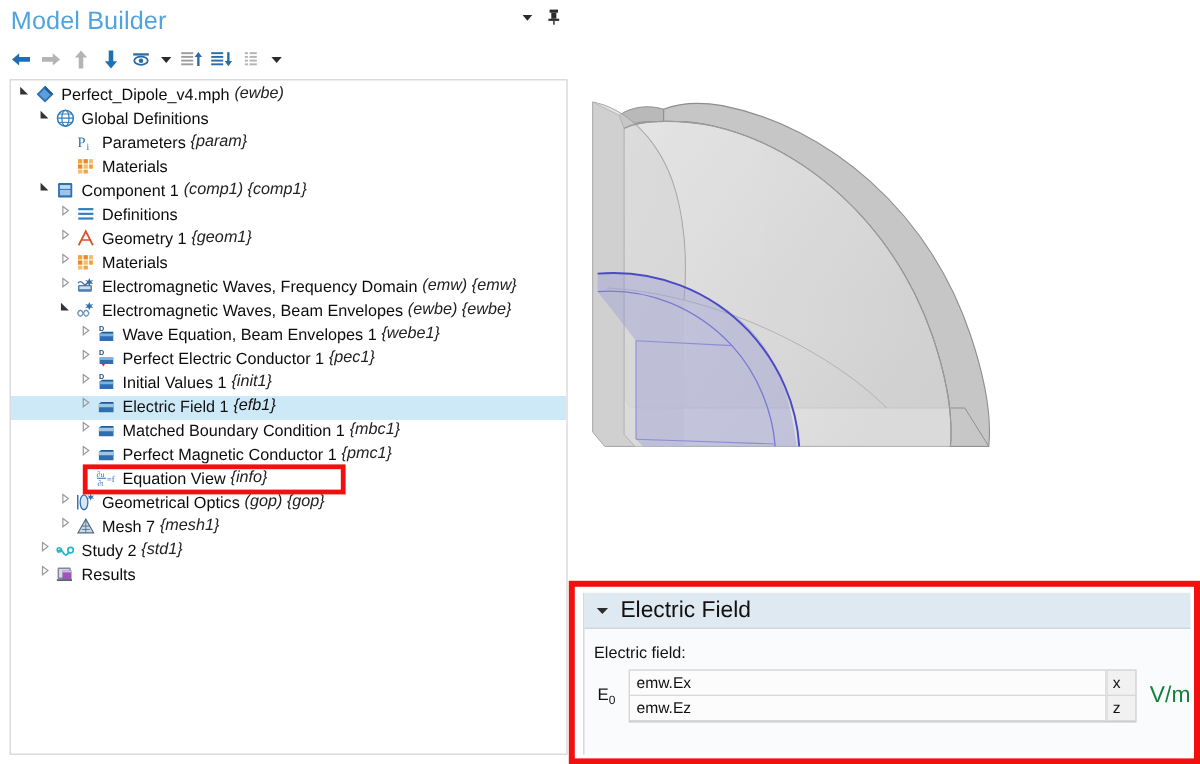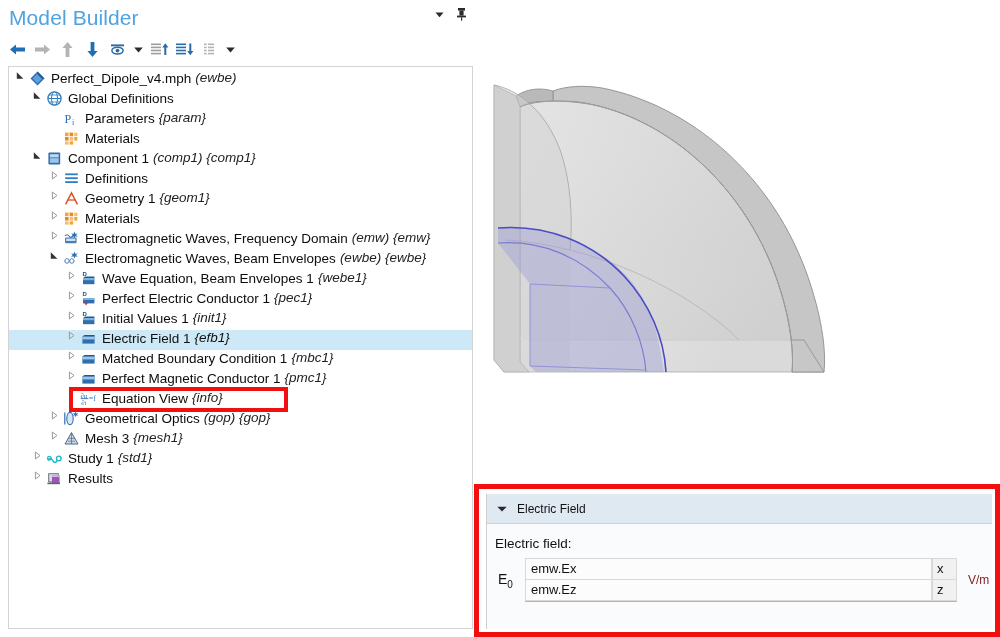--- a/index.html
+++ b/index.html
@@ -87,21 +87,21 @@
   #settings-inner {
     position: absolute; left: 7px; top: 5px; right: 3px; bottom: 3px;
     border: 1px solid #cfcfcf; border-top: none; border-right: none; border-bottom: none;
     background: #fafbfd;
   }
   #sec-header {
     height: 30px; background: #dfe9f2; display: flex; align-items: center;
     border-bottom: 1px solid #c7d4e0;
   }
   #sec-caret { width: 30px; display: flex; align-items: center; justify-content: center; }
-  #sec-title { font-size: 12px; color: #111; }
+  #sec-title { font-size: 19px; color: #111; }
   #sec-body { padding: 12px 0 0 8px; }
   #ef-label { font-size: 13.5px; color: #111; margin-bottom: 7px; }
 
   #ef-table-wrap { display: flex; align-items: center; }
   #ef-sub { width: 30px; font-size: 14px; color: #111; text-align: left; padding-left: 3px;}
   #ef-sub sub { font-size: 10px; }
   #ef-grid {
     border: 1px solid #b6b6b6; background: #ffffff;
     display: flex; flex-direction: column; width: 432px;
   }
@@ -109,21 +109,21 @@
   .ef-val {
     flex: 1; border: 1px solid #d8d8d8; background: #fcfcfc;
     font-size: 13px; color: #111; padding: 1px 0 0 5px; line-height: 18px;
     margin: -1px 0 0 -1px;
   }
   .ef-axis {
     width: 25px; border: 1px solid #d8d8d8; background: #f1f1f1;
     font-size: 13px; color: #111; padding: 1px 0 0 4px; line-height: 18px;
     margin: -1px -1px 0 0;
   }
-  #ef-unit { margin-left: 11px; font-size: 12px; color: #7f1d1d; }
+  #ef-unit { margin-left: 11px; font-size: 19px; color: #15803d; }
 </style>
 </head>
 <body>
 
 <div id="root">
 
   <div id="left-pane">
 
     <div id="mb-titlebar">
       <div id="mb-title">Model Builder</div>
@@ -506,37 +506,37 @@
               <svg width="9" height="9" viewBox="0 0 9 9">
                 <path d="M2.4 1 L7 4.5 L2.4 8 Z" fill="none" stroke="#9a9a9a" stroke-width="1"></path>
               </svg>
             </span>
             <span class="ic">
               <svg width="17" height="17" viewBox="0 0 17 17">
                 <path d="M8.5 2.6 L15 14 L2 14 Z" fill="#cfd9e4" stroke="#4a6a88" stroke-width="1"></path>
                 <path d="M8.5 2.6 L8.5 14 M5.2 8.4 L11.8 8.4 M5.2 11.2 L11.8 11.2" stroke="#4a6a88" stroke-width=".7"></path>
               </svg>
             </span>
-            <span class="lbl">Mesh 3</span>
+            <span class="lbl">Mesh 7</span>
             <span class="tag" style="margin-left: 4px;">{mesh1}</span>
           </div>
           <div class="row" style="padding-left: 23px;">
             <span class="twisty">
               <svg width="9" height="9" viewBox="0 0 9 9">
                 <path d="M2.4 1 L7 4.5 L2.4 8 Z" fill="none" stroke="#9a9a9a" stroke-width="1"></path>
               </svg>
             </span>
             <span class="ic">
               <svg width="17" height="17" viewBox="0 0 17 17">
                 <path d="M2 10.4 q2.2-4.4 4.6 0 t4.6 0" fill="none" stroke="#23b7c9" stroke-width="1.5"></path>
                 <circle cx="12.8" cy="8.4" r="2.3" fill="none" stroke="#23b7c9" stroke-width="1.4"></circle>
                 <circle cx="3.4" cy="8.2" r="1.8" fill="none" stroke="#23b7c9" stroke-width="1.3"></circle>
               </svg>
             </span>
-            <span class="lbl">Study 1</span>
+            <span class="lbl">Study 2</span>
             <span class="tag" style="margin-left: 4px;">{std1}</span>
           </div>
           <div class="row" style="padding-left: 23px;">
             <span class="twisty">
               <svg width="9" height="9" viewBox="0 0 9 9">
                 <path d="M2.4 1 L7 4.5 L2.4 8 Z" fill="none" stroke="#9a9a9a" stroke-width="1"></path>
               </svg>
             </span>
             <span class="ic">
               <svg width="17" height="17" viewBox="0 0 17 17">

